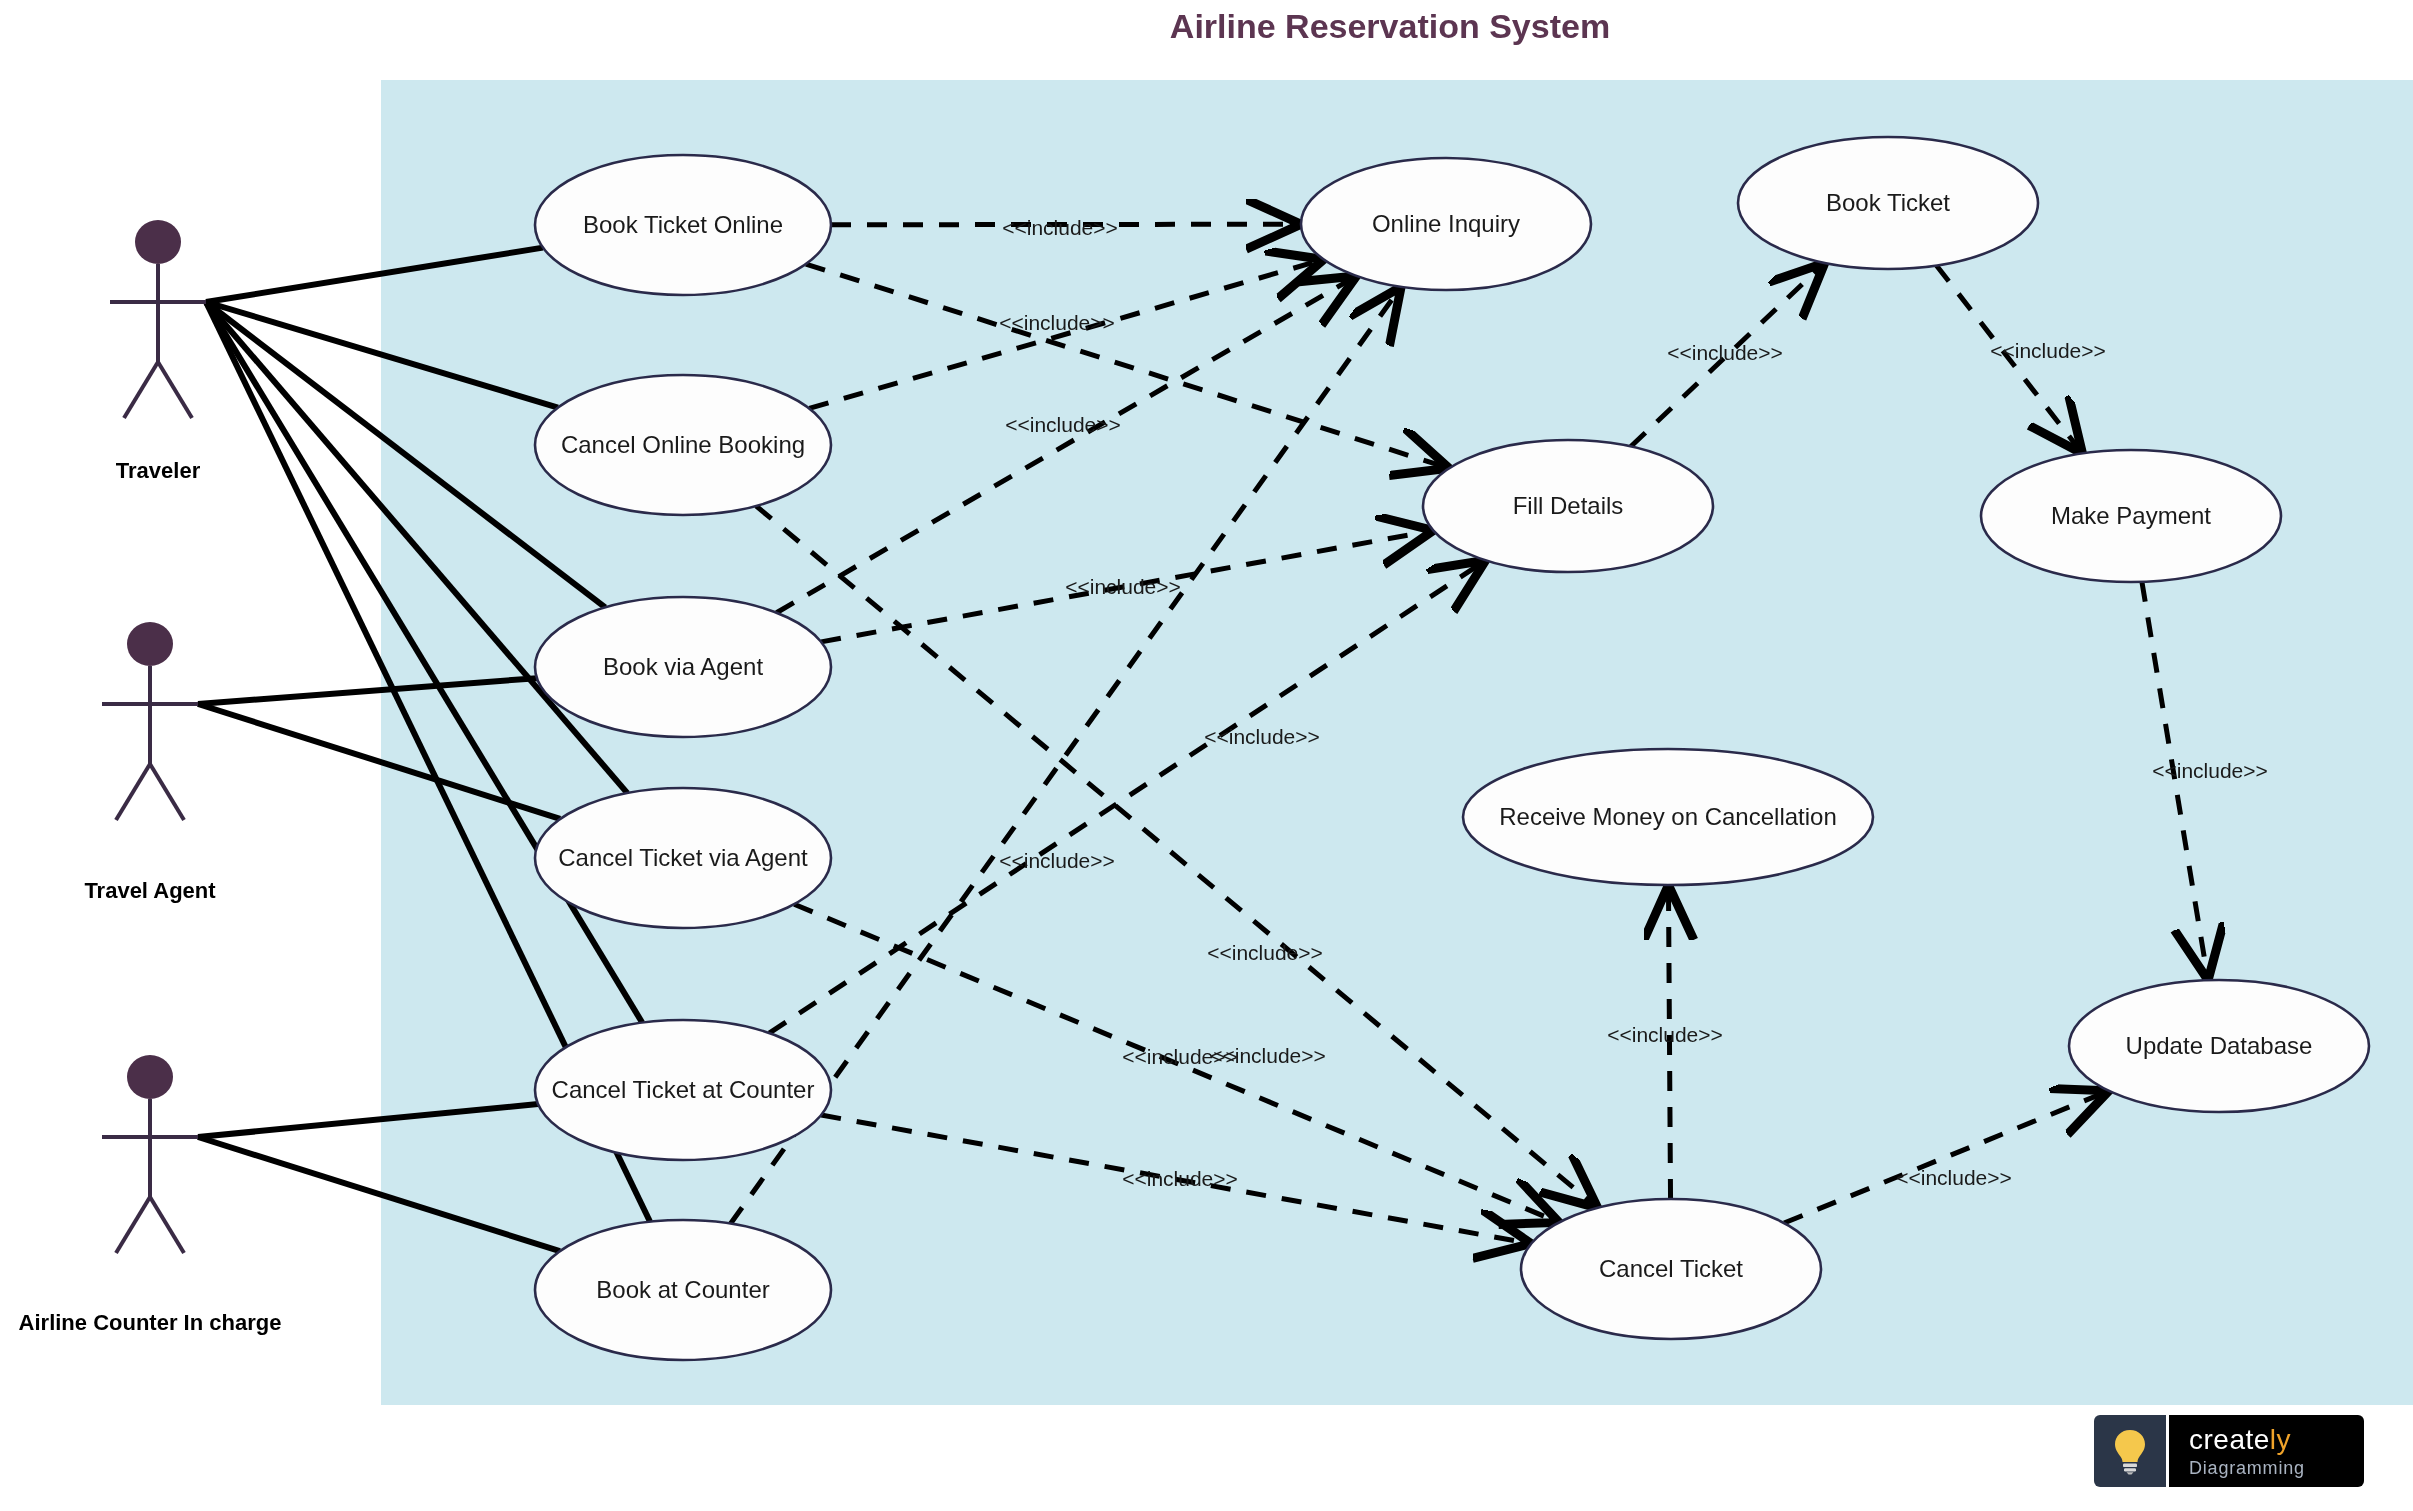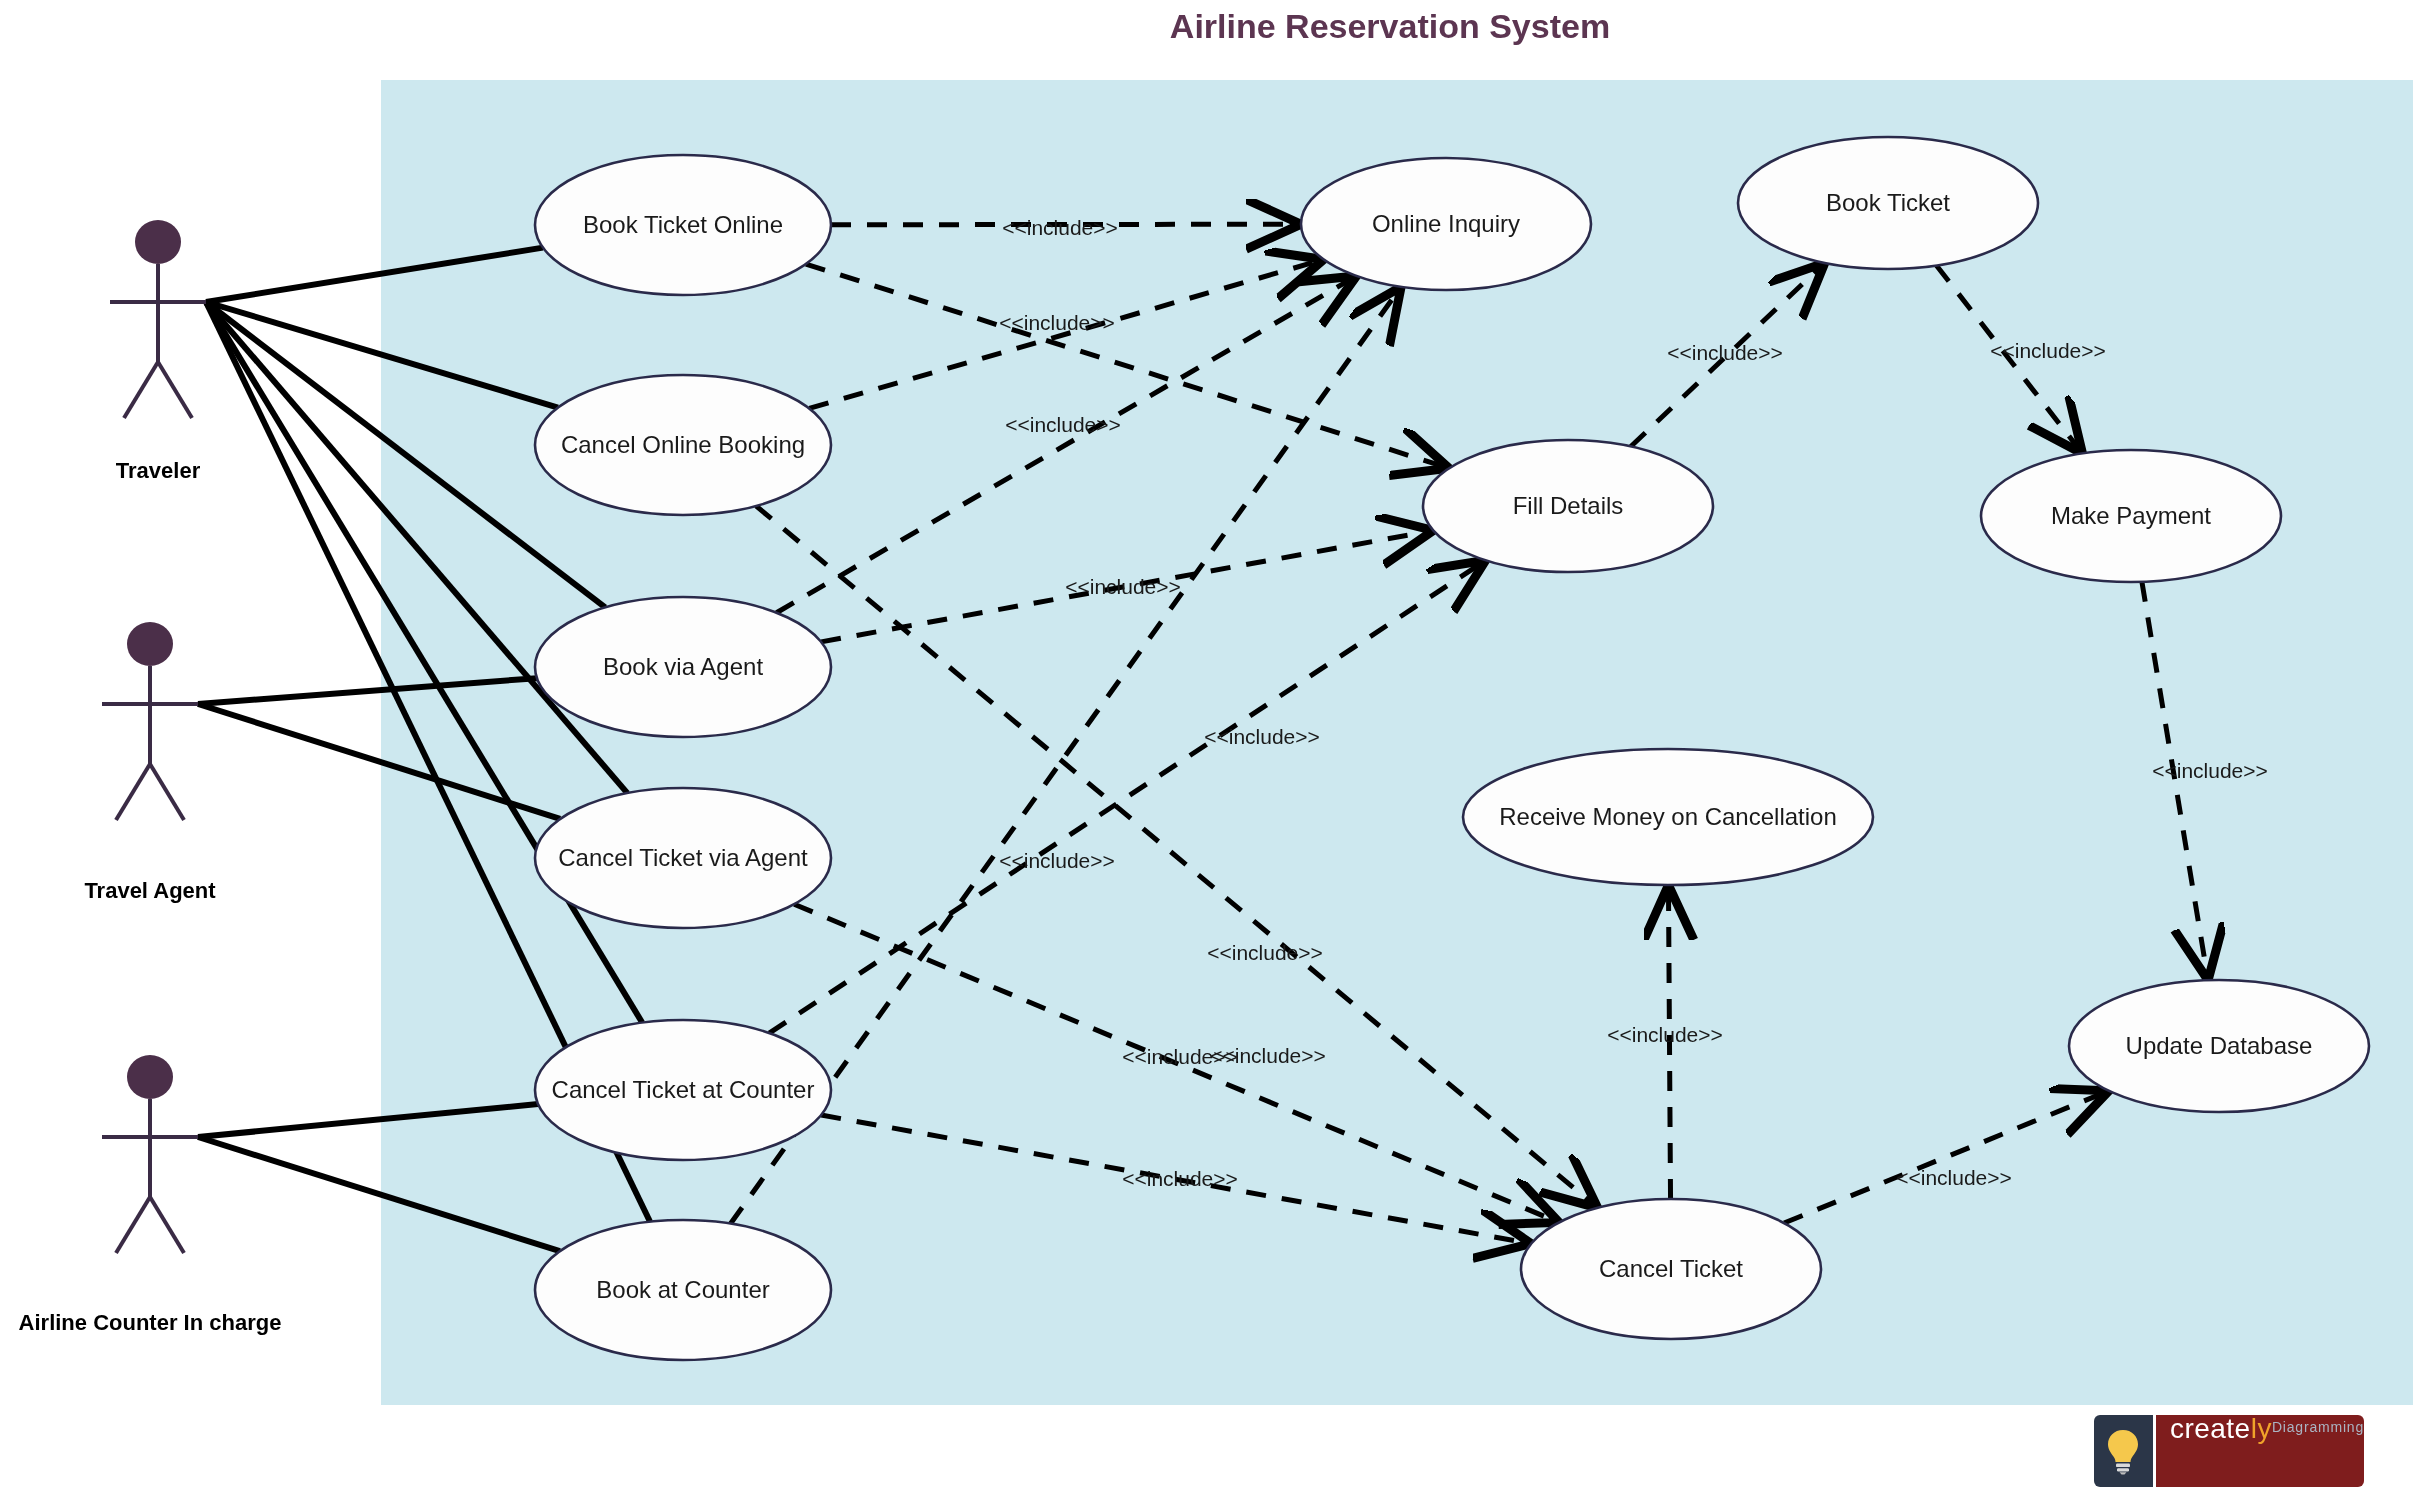--- a/index.html
+++ b/index.html
@@ -90,39 +90,39 @@
   .logo-bulb-panel {
     width: 72px;
     background: #2b3648;
     border-radius: 6px 0 0 6px;
     display: flex;
     align-items: center;
     justify-content: center;
   }
   .logo-text-panel {
     flex: 1;
-    background: #7f1d1d;
+    background: #000000;
     border-radius: 0 6px 6px 0;
     margin-left: 3px;
     display: flex;
-    flex-direction: row;
+    flex-direction: column;
     justify-content: center;
-    padding-left: 14px;
+    padding-left: 20px;
     box-sizing: border-box;
   }
   .logo-word {
     font-size: 28px;
     color: #ffffff;
     font-family: "Liberation Sans", sans-serif;
     line-height: 1;
     letter-spacing: 0.5px;
   }
   .logo-word .accent { color: #f0a32a; }
   .logo-sub {
-    font-size: 14px;
+    font-size: 18px;
     color: #aab4c2;
     font-family: "Liberation Sans", sans-serif;
     line-height: 1;
     margin-top: 5px;
     letter-spacing: 0.8px;
   }
 </style>
 </head>
 <body>
 

